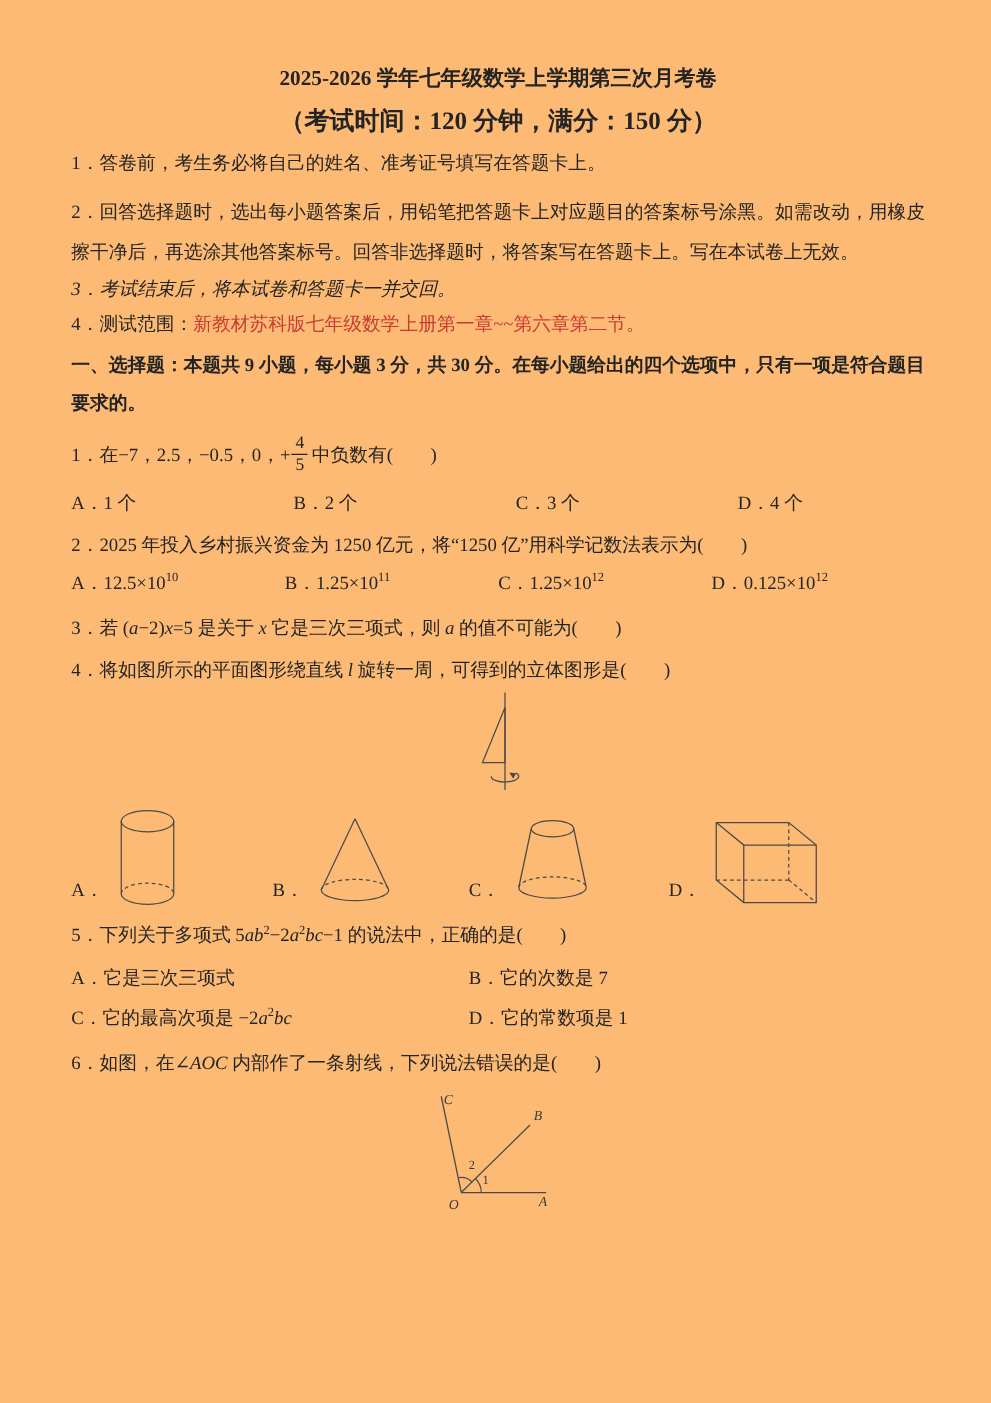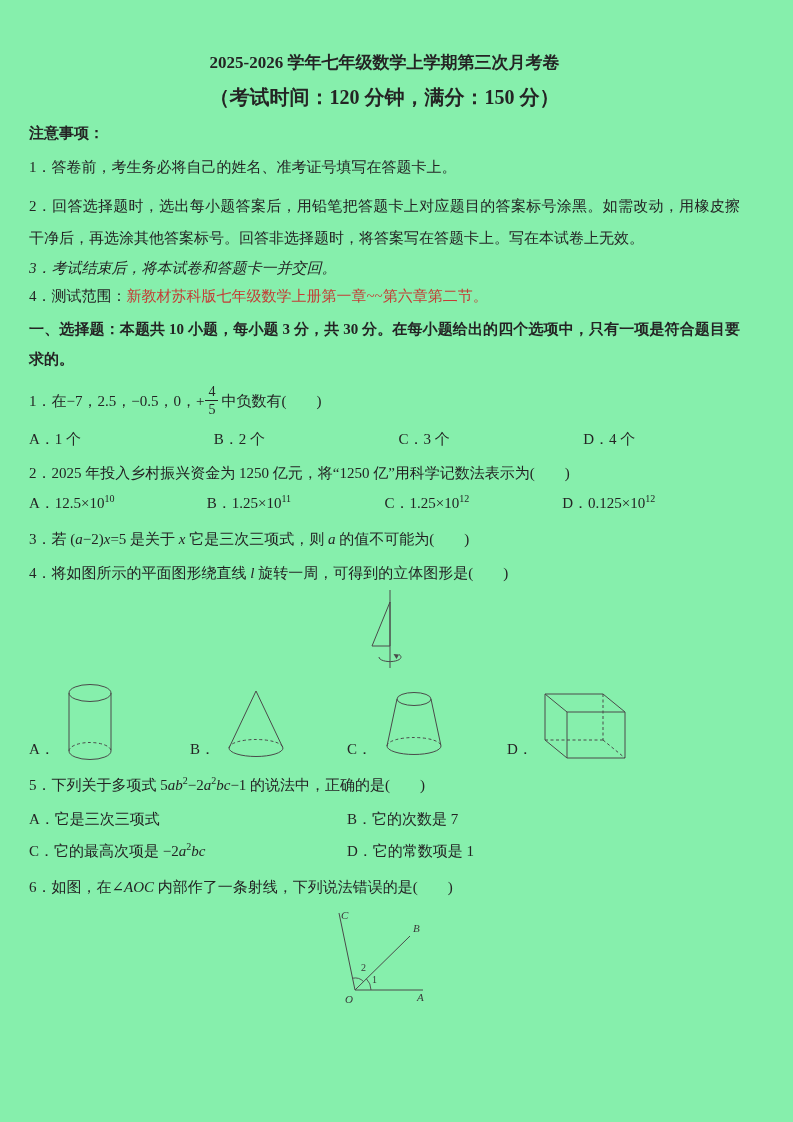--- a/index.html
+++ b/index.html
@@ -1,18 +1,18 @@
 <!DOCTYPE html>
 <html><head>
 <meta charset="utf-8">
 <style>
   html,body{margin:0;padding:0;background:#ffffff;}
   .page{
-    width:793px;height:1122px;margin:0 auto;background:#86efac;
-    box-sizing:border-box;padding:52px 53px 0 29px;
+    width:793px;height:1122px;margin:0 auto;background:#fdba74;
+    box-sizing:border-box;padding:52px 53px 0 57px;
     font-family:"Liberation Serif","DejaVu Serif",serif;
     font-size:15px;color:#242424;overflow:hidden;
   }
   p{margin:0;}
   .title{font-size:17px;font-weight:bold;text-align:center;line-height:22px;}
   .subtitle{font-size:20px;font-weight:bold;text-align:center;line-height:22px;margin-top:12px;}
   .notice-heading{font-weight:bold;line-height:22px;margin-top:14px;}
   .n1{margin-top:12px;line-height:22px;}
   .n2{margin-top:12px;line-height:32px;text-align:justify;}
   .n3{line-height:28px;font-style:italic;}
@@ -51,27 +51,26 @@
   .fig-num{font-size:10px;fill:#3a3a3a;font-family:"Liberation Serif",serif;}
 </style>
 </head>
 <body>
 
 <div class="page">
 
   <div class="title">2025-2026 学年七年级数学上学期第三次月考卷</div>
   <div class="subtitle">（考试时间：120 分钟，满分：150 分）</div>
 
-  <div class="notice-heading">注意事项：</div>
   <p class="n1">1．答卷前，考生务必将自己的姓名、准考证号填写在答题卡上。</p>
   <p class="n2">2．回答选择题时，选出每小题答案后，用铅笔把答题卡上对应题目的答案标号涂黑。如需改动，用橡皮擦干净后，再选涂其他答案标号。回答非选择题时，将答案写在答题卡上。写在本试卷上无效。</p>
   <p class="n3">3．考试结束后，将本试卷和答题卡一并交回。</p>
   <p class="n4"><span>4．测试范围：</span><span class="red">新教材苏科版七年级数学上册第一章~~第六章第二节。</span></p>
 
-  <p class="sec-heading">一、选择题：本题共 10 小题，每小题 3 分，共 30 分。在每小题给出的四个选项中，只有一项是符合题目要求的。</p>
+  <p class="sec-heading">一、选择题：本题共 9 小题，每小题 3 分，共 30 分。在每小题给出的四个选项中，只有一项是符合题目要求的。</p>
 
   <p class="q q1"><span>1．在−7，2.5，−0.5，0，</span><span>+</span><span class="frac"><span class="num">4</span><span class="den">5</span></span><span>中负数有(　　)</span></p>
   <div class="opts4 o1">
     <span>A．1 个</span>
     <span>B．2 个</span>
     <span>C．3 个</span>
     <span>D．4 个</span>
   </div>
 
   <p class="q q2">2．2025 年投入乡村振兴资金为 1250 亿元，将“1250 亿”用科学记数法表示为(　　)</p>

